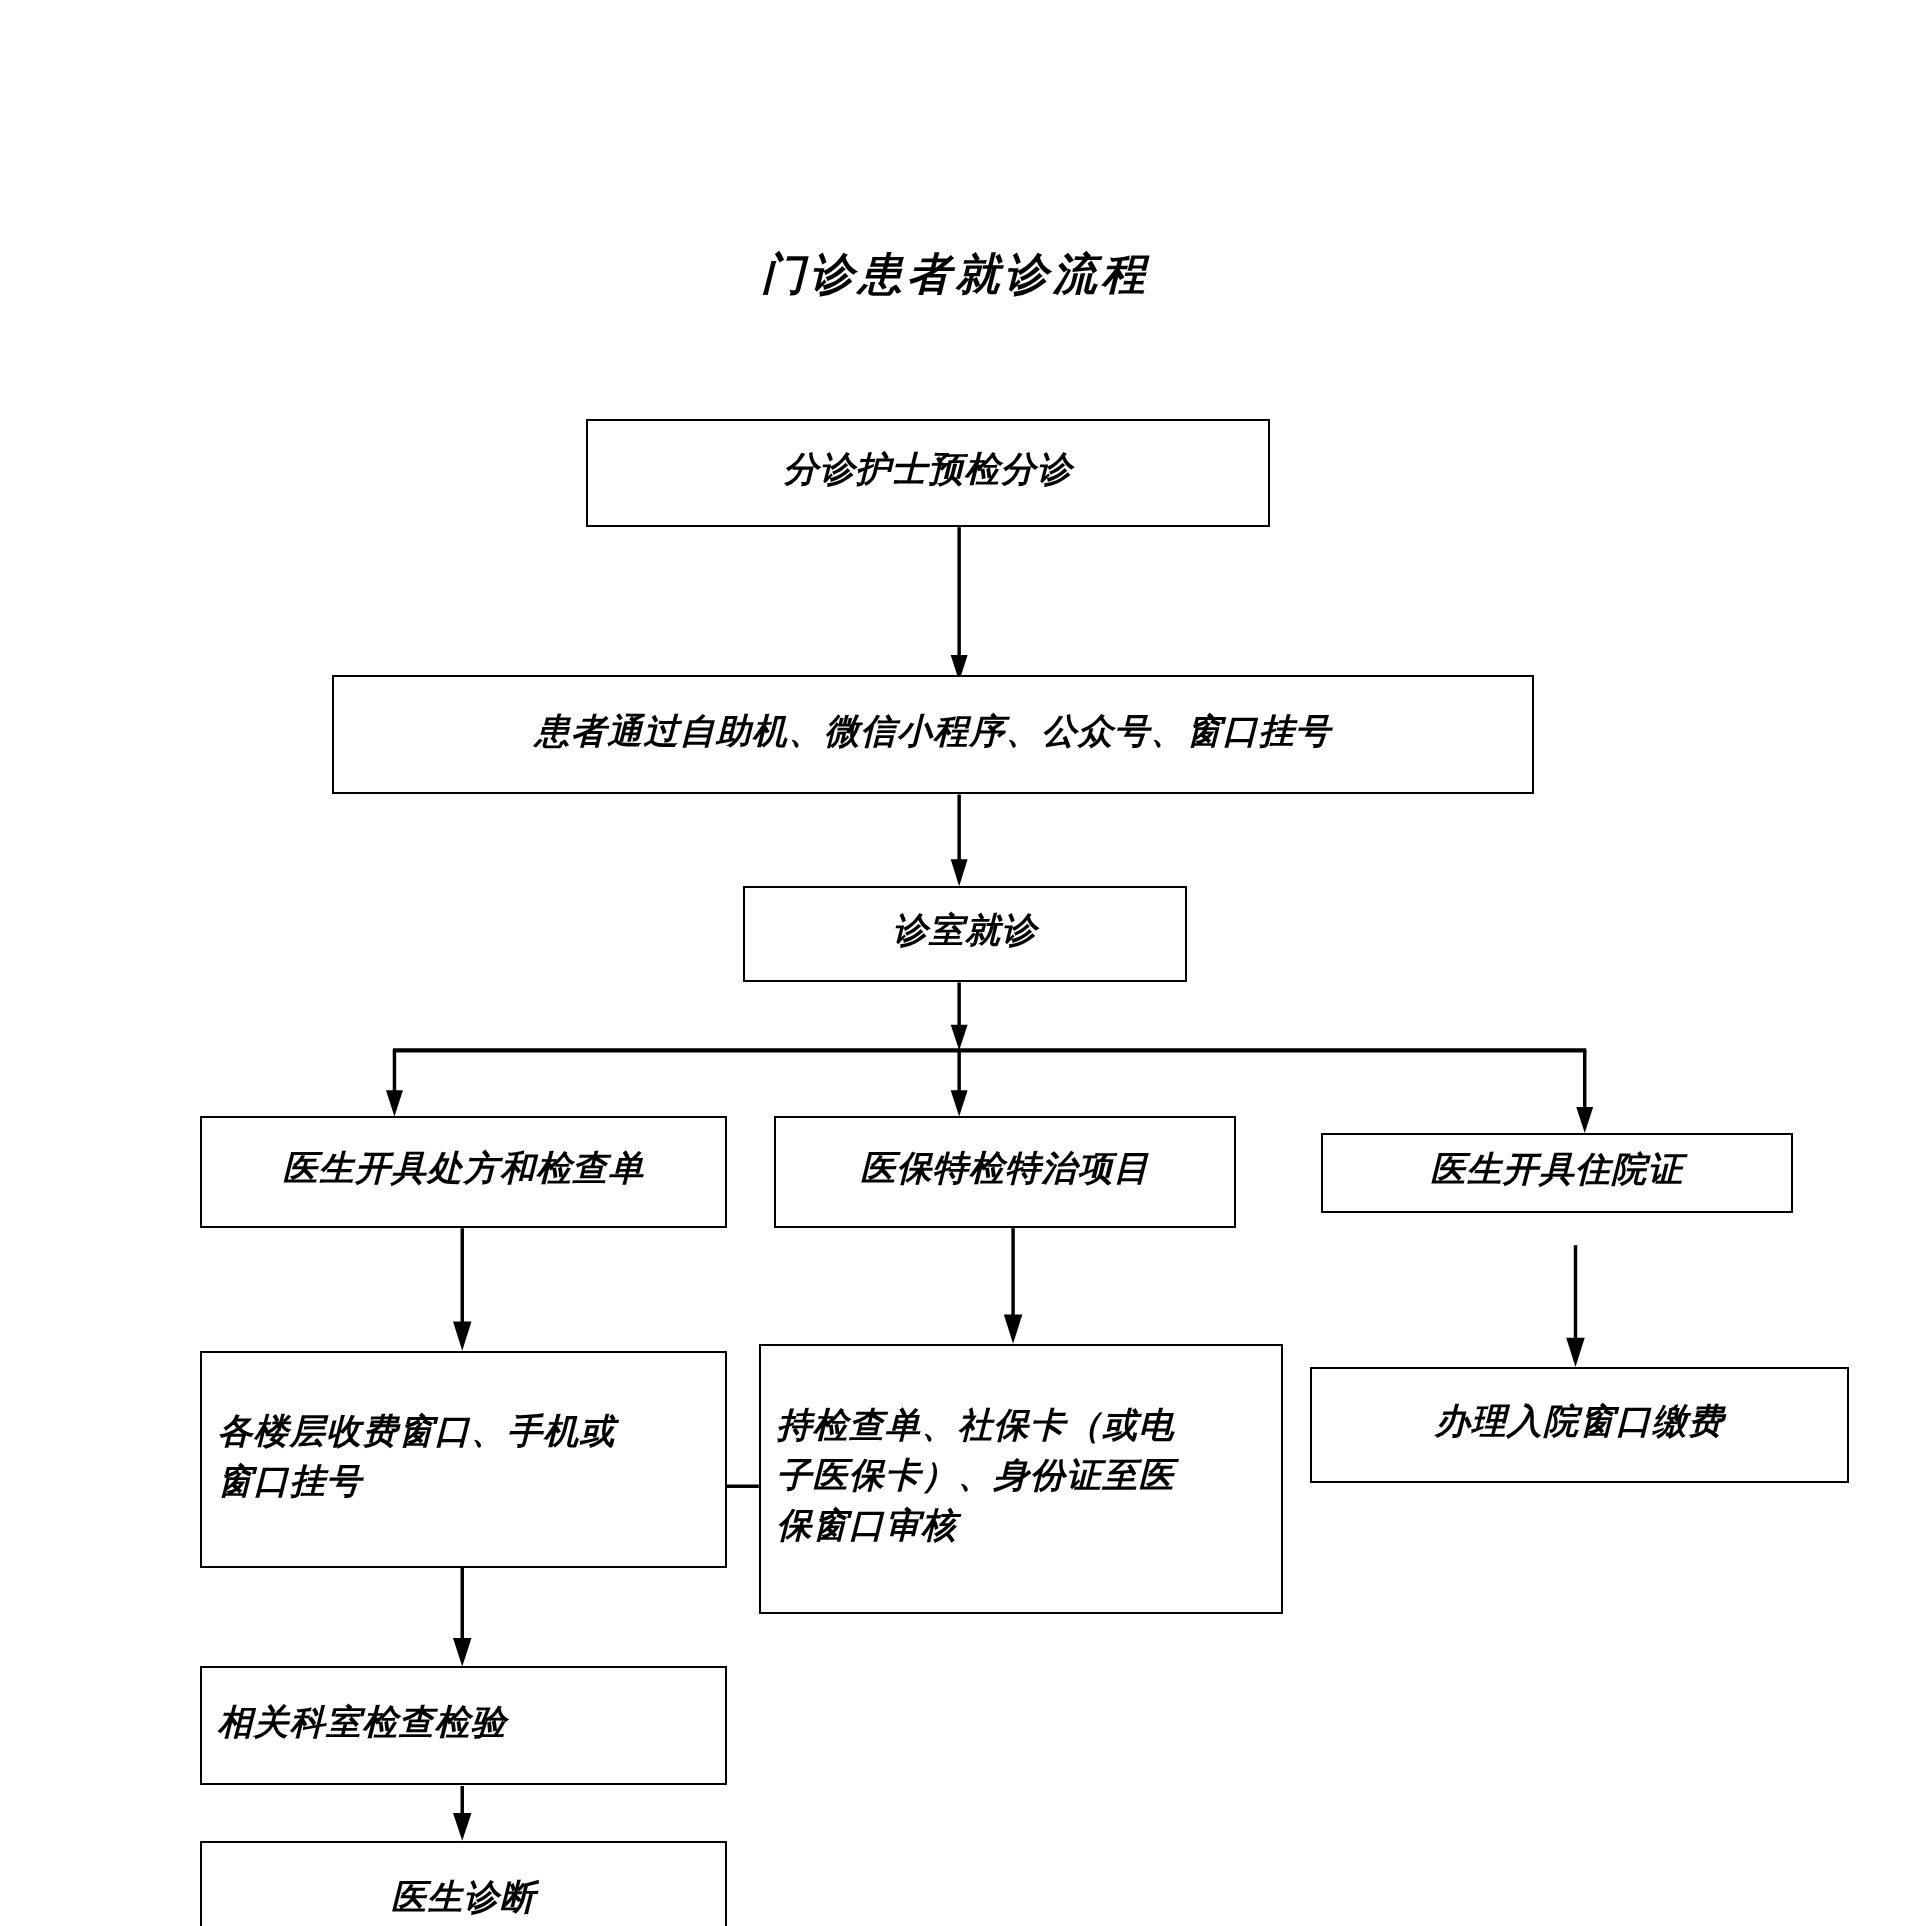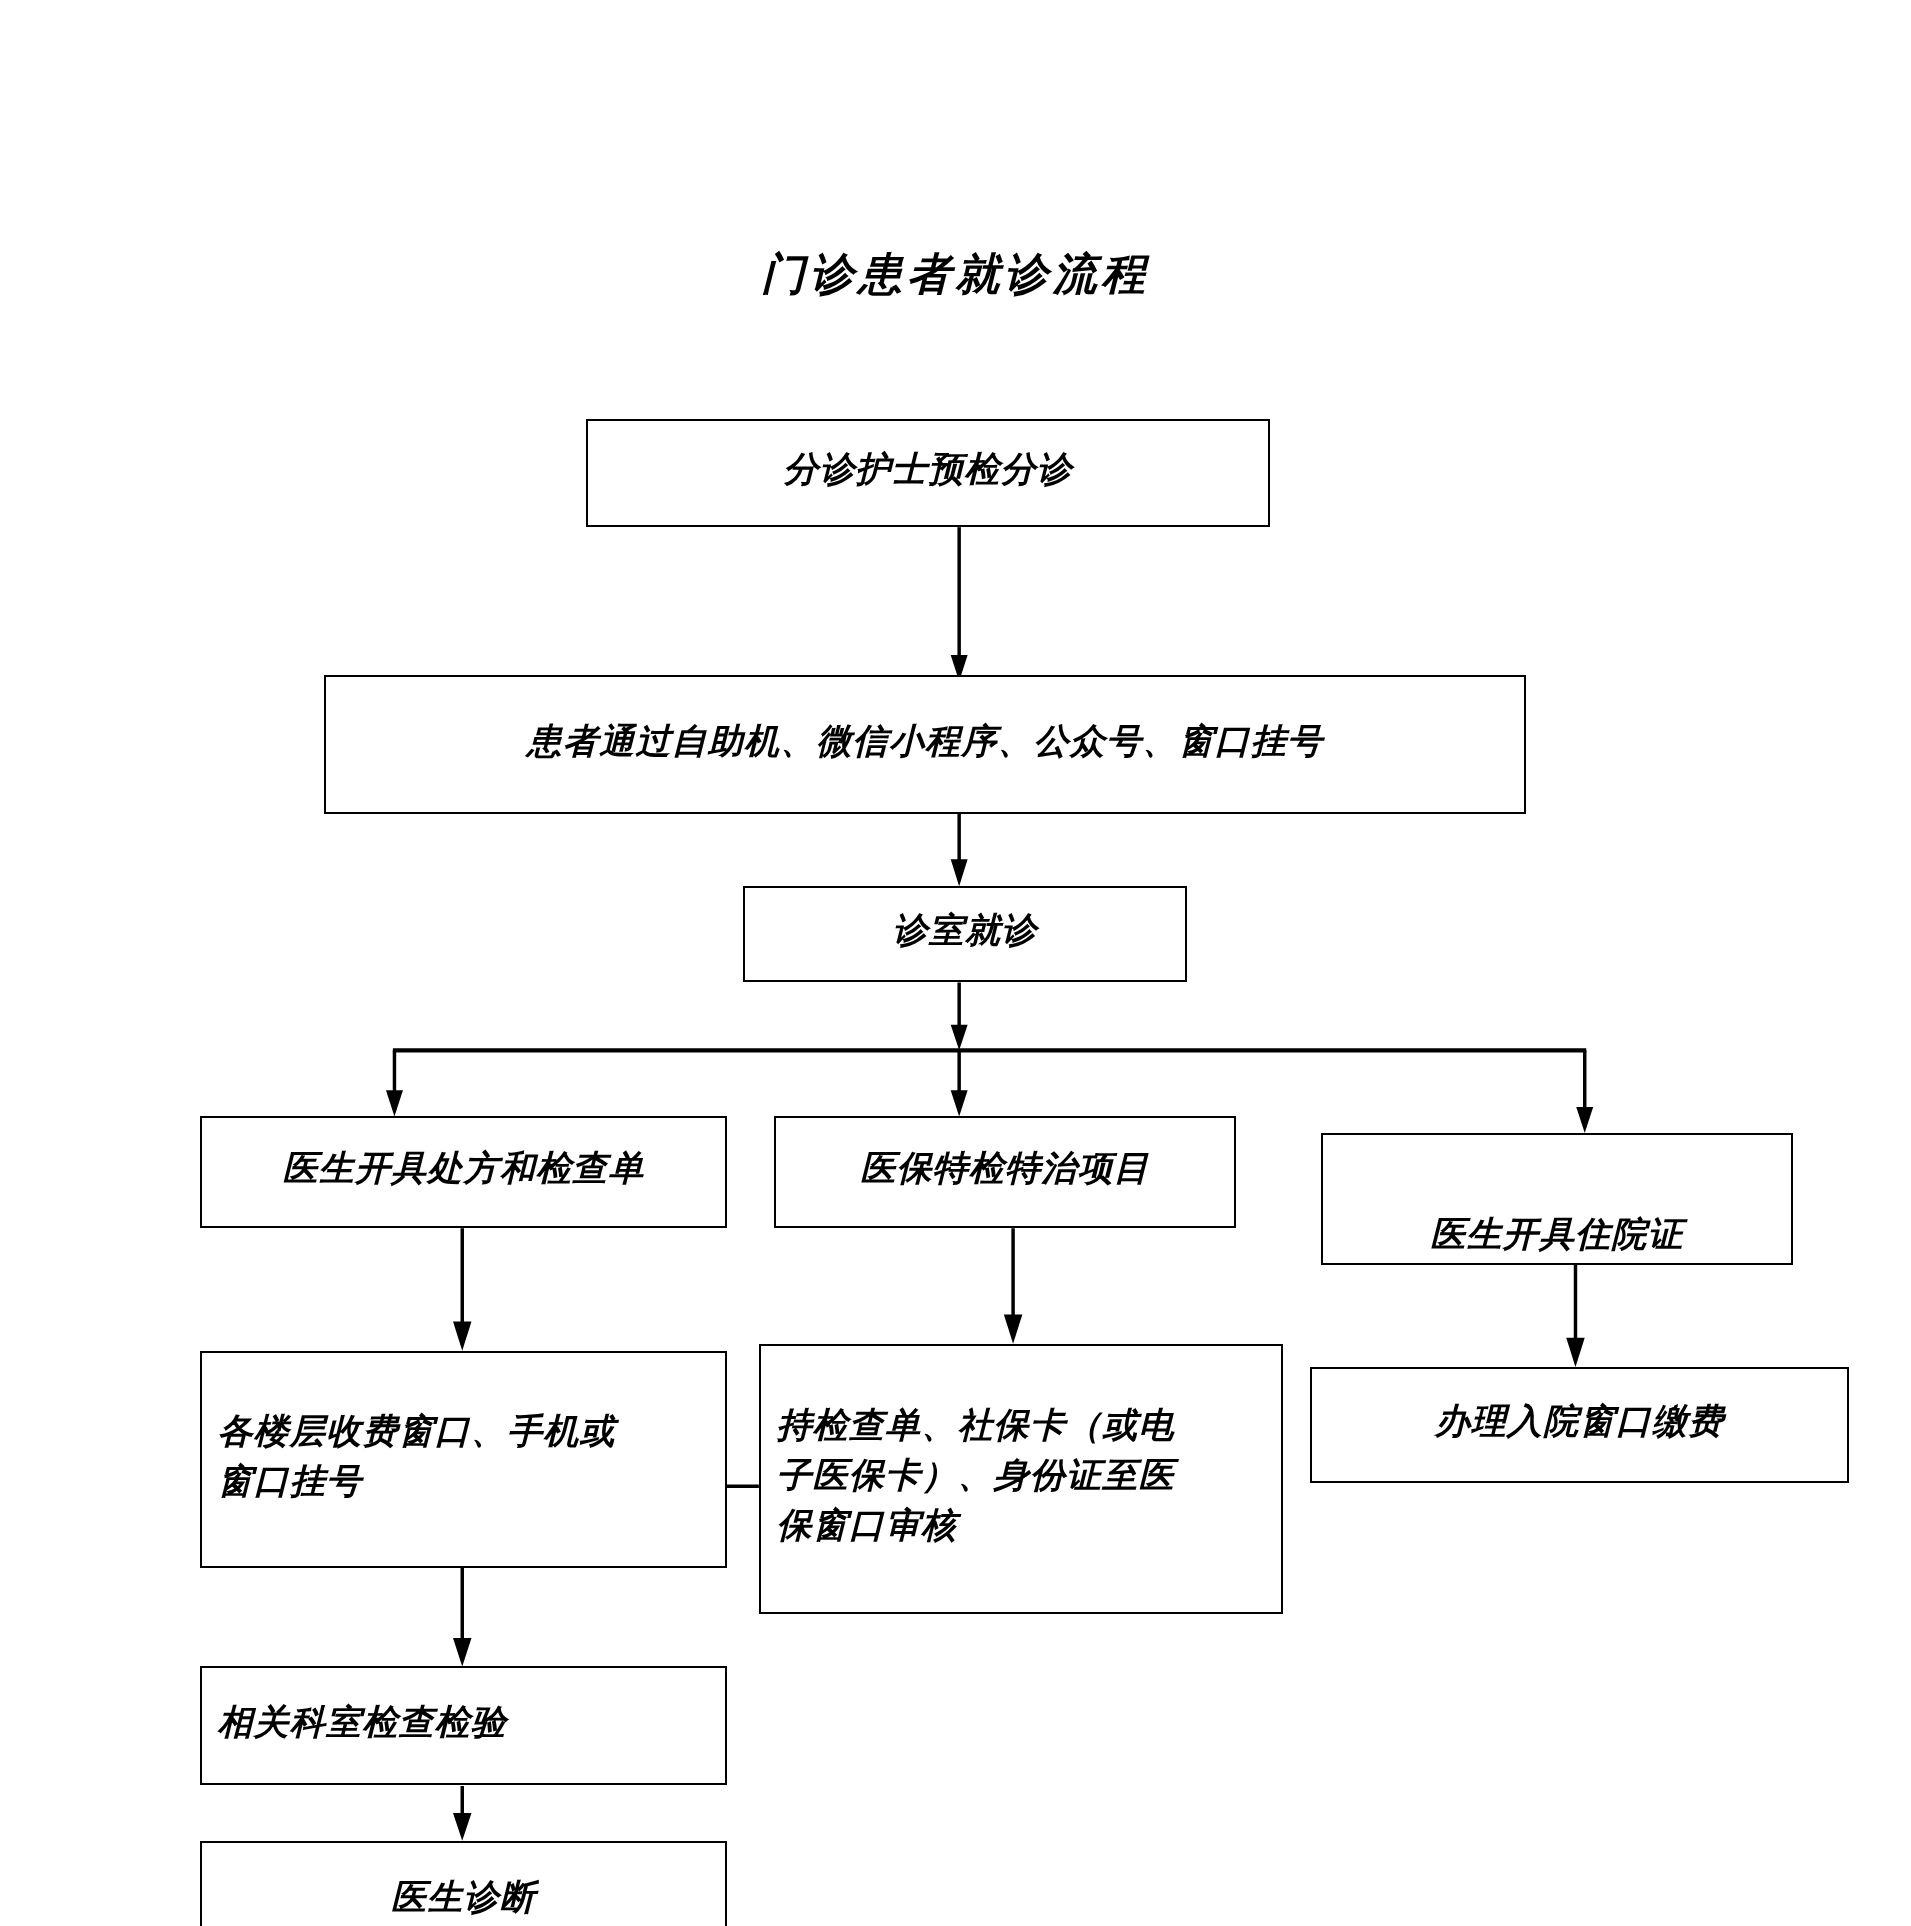--- a/index.html
+++ b/index.html
@@ -143,37 +143,37 @@
       <path d="M 1176 5618 L 1224 5618 L 1200 5690 Z" fill="#000000"></path>
     </g>
   </svg>
 
   <div class="doc-title">门诊患者就诊流程</div>
 
   <div class="node center-align" style="left:586px; top:419px; width:684px; height:108px;">
     <span class="node-text">分诊护士预检分诊</span>
   </div>
 
-  <div class="node center-align" style="left:324px; top:675px; width:1202px; height:139px;">
+  <div class="node center-align" style="left:332px; top:675px; width:1202px; height:119px;">
     <span class="node-text">患者通过自助机、微信小程序、公众号、窗口挂号</span>
   </div>
 
   <div class="node center-align" style="left:743px; top:886px; width:444px; height:96px;">
     <span class="node-text">诊室就诊</span>
   </div>
 
   <div class="node center-align" style="left:200px; top:1116px; width:527px; height:112px;">
     <span class="node-text">医生开具处方和检查单</span>
   </div>
 
   <div class="node center-align" style="left:774px; top:1116px; width:462px; height:112px;">
     <span class="node-text">医保特检特治项目</span>
   </div>
 
-  <div class="node center-align" style="left:1321px; top:1133px; width:472px; height:132px;align-items:flex-end;">
+  <div class="node center-align" style="left:1321px; top:1133px; width:472px; height:80px;">
     <span class="node-text">医生开具住院证</span>
   </div>
 
   <div class="node left-align" style="left:200px; top:1351px; width:527px; height:217px;">
     <span class="node-text">各楼层收费窗口、手机或
 窗口挂号</span>
   </div>
 
   <div class="node center-align" style="left:1310px; top:1367px; width:539px; height:116px;">
     <span class="node-text">办理入院窗口缴费</span>

